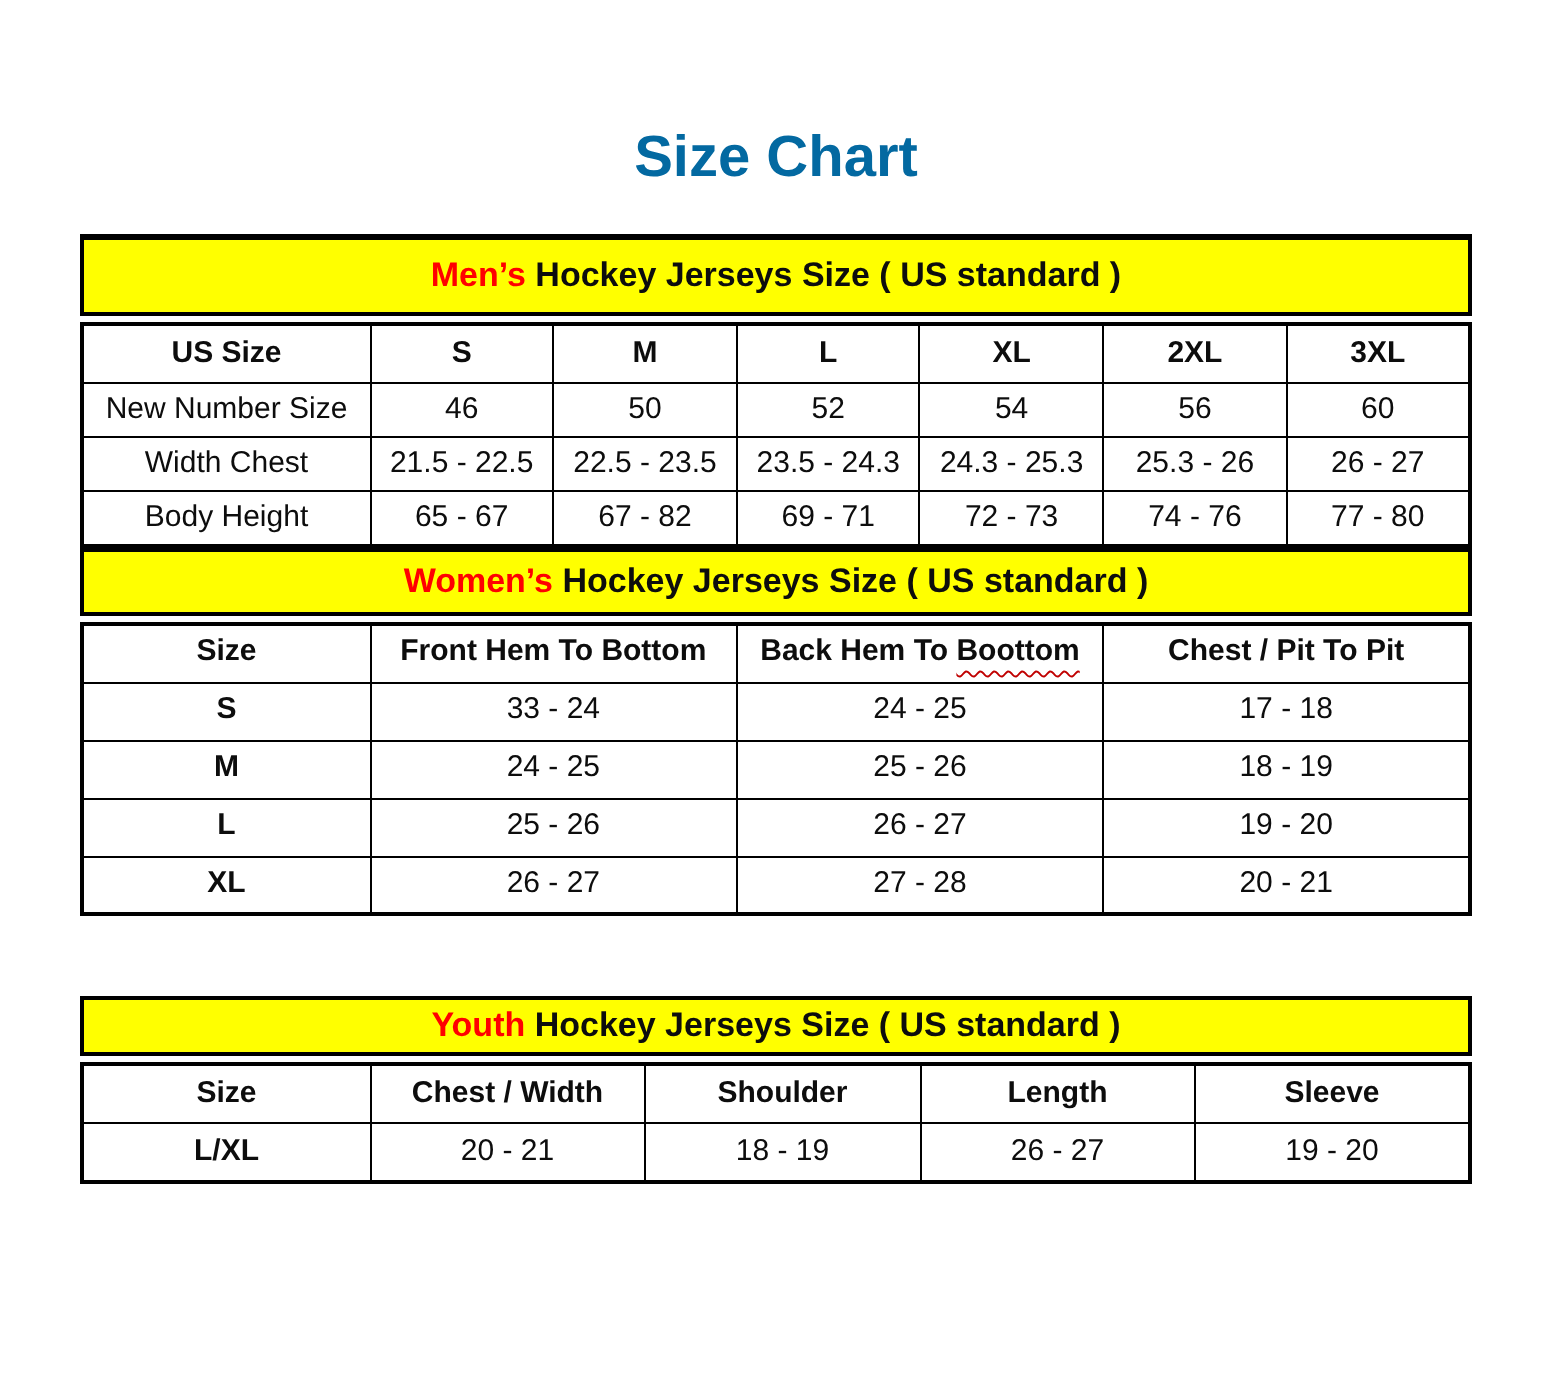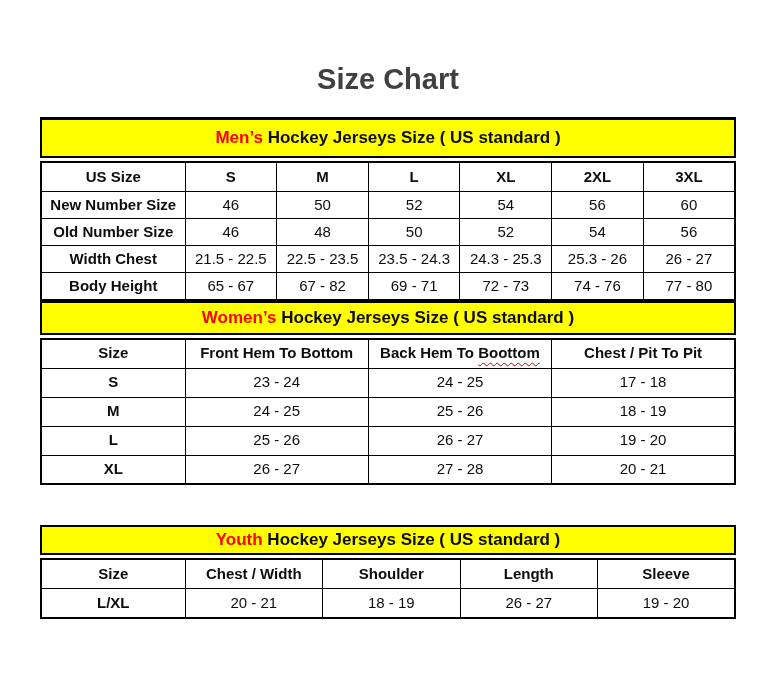--- a/index.html
+++ b/index.html
@@ -9,21 +9,21 @@
     background: #ffffff;
     font-family: "Liberation Sans", sans-serif;
     color: #0d0d0d;
     box-sizing: border-box;
     padding-top: 62px;
     overflow: hidden;
   }
   .title {
     margin: 0;
     text-align: center;
-    color: #404040;
+    color: #0369a1;
     font-size: 29px;
     line-height: 34px;
     font-weight: 700;
   }
   .chart {
     width: 696px;
     margin: 21px auto 0 auto;
   }
   .band {
     box-sizing: border-box;
@@ -51,21 +51,21 @@
     border: 1.6px solid #000000;
     text-align: center;
     vertical-align: middle;
     padding: 0;
     font-size: 15px;
     font-weight: 400;
     line-height: 1.1;
   }
   .grid thead th { font-weight: 700; height: 28px; }
   .grid tbody th { font-weight: 700; }
-  .grid.plain-labels tbody th { font-weight: 700; }
+  .grid.plain-labels tbody th { font-weight: 400; }
   .mens tbody tr   { height: 27px; }
   .womens tbody tr { height: 29px; }
   .youth tbody tr  { height: 29px; }
   .typo-word {
     text-decoration-line: underline;
     text-decoration-style: wavy;
     text-decoration-color: #C00000;
     text-decoration-thickness: 1px;
     text-underline-offset: 4px;
   }
@@ -105,29 +105,20 @@
           <tr>
             <th>New Number Size</th>
             <td>46</td>
             <td>50</td>
             <td>52</td>
             <td>54</td>
             <td>56</td>
             <td>60</td>
           </tr>
           <tr>
-            <th>Old Number Size</th>
-            <td>46</td>
-            <td>48</td>
-            <td>50</td>
-            <td>52</td>
-            <td>54</td>
-            <td>56</td>
-          </tr>
-          <tr>
             <th>Width Chest</th>
             <td>21.5 - 22.5</td>
             <td>22.5 - 23.5</td>
             <td>23.5 - 24.3</td>
             <td>24.3 - 25.3</td>
             <td>25.3 - 26</td>
             <td>26 - 27</td>
           </tr>
           <tr>
             <th>Body Height</th>
@@ -155,21 +146,21 @@
           <tr>
             <th>Size</th>
             <th>Front Hem To Bottom</th>
             <th><span>Back Hem To </span><span class="typo-word">Boottom</span></th>
             <th>Chest / Pit To Pit</th>
           </tr>
         </thead>
         <tbody>
           <tr>
             <th>S</th>
-            <td>23 - 24</td>
+            <td>33 - 24</td>
             <td>24 - 25</td>
             <td>17 - 18</td>
           </tr>
           <tr>
             <th>M</th>
             <td>24 - 25</td>
             <td>25 - 26</td>
             <td>18 - 19</td>
           </tr>
           <tr>

